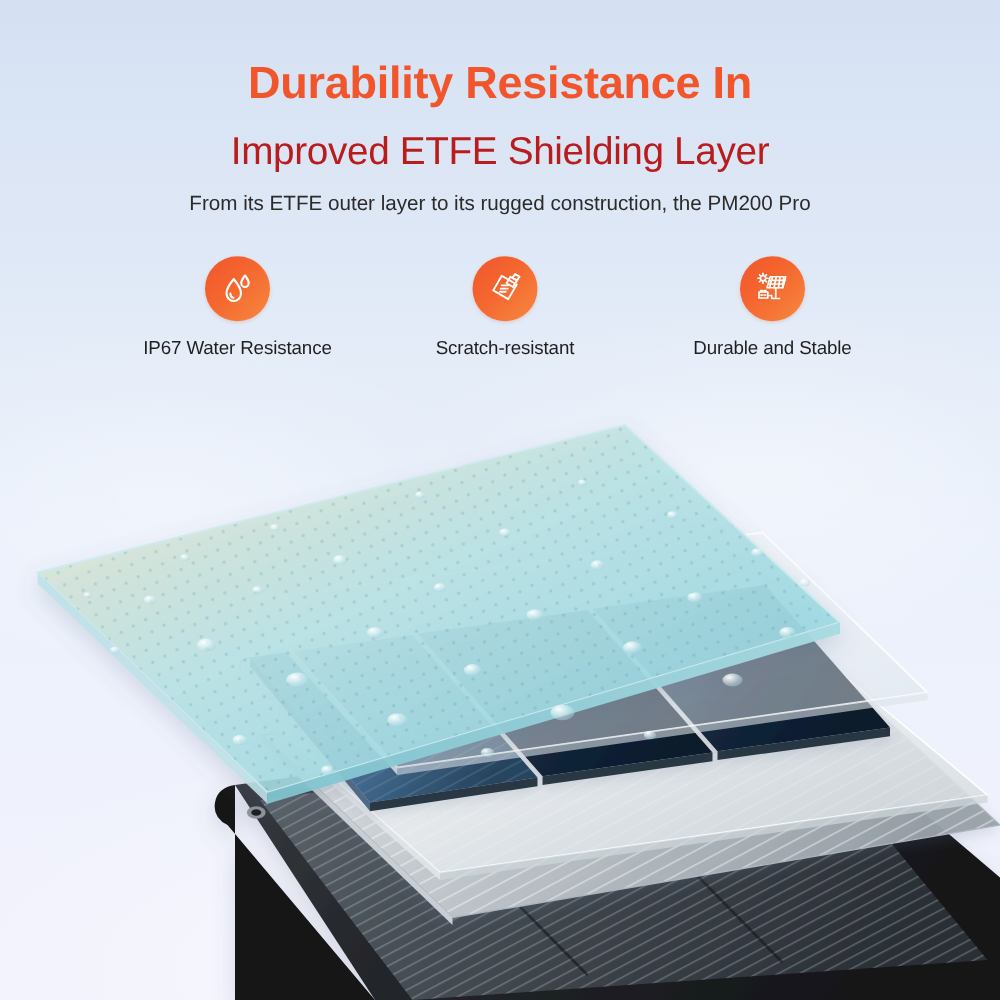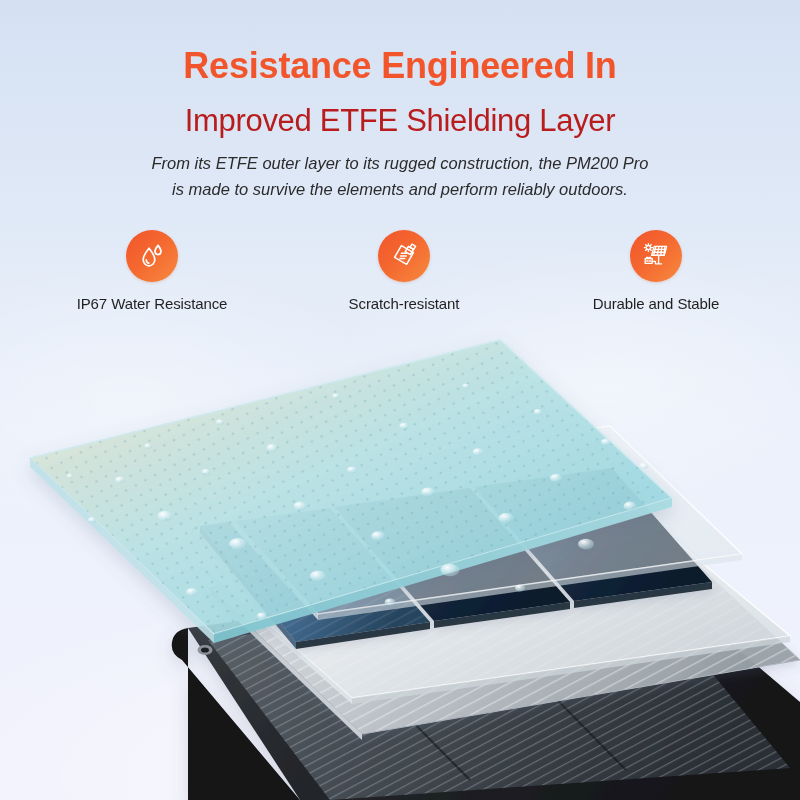--- a/index.html
+++ b/index.html
@@ -54,32 +54,31 @@
     line-height: 1.15;
   }
 
   .body-copy {
     font-size: 16.5px;
     font-weight: 400;
     color: #2b2b2b;
     line-height: 1.55;
     margin: 12px auto 0;
     width: 640px;
-    font-style: italic;
   }
 
   
   .features {
     position: relative;
     z-index: 5;
     margin-top: 28px;
     display: flex;
     justify-content: center;
     align-items: flex-start;
-    gap: 82px;
+    gap: 44px;
     padding-left: 8px;
   }
 
   .feature { display: flex; flex-direction: column; align-items: center; width: 170px; }
 
   .feature-icon {
     width: 52px;
     height: 52px;
     border-radius: 50%;
     background: linear-gradient(135deg, #f2552c 0%, #f4672f 45%, #f7893f 100%);
@@ -107,27 +106,26 @@
     z-index: 2;
   }
   .diagram svg { display: block; width: 800px; height: 470px; }
 </style>
 </head>
 <body>
 
 <div class="bg-glow"></div>
 
 <div class="header">
-  <div class="headline" style="color:#f2552c">Resistance Engineered In</div>
+  <div class="headline" style="color:#f2552c">Durability Resistance In</div>
 
   <div class="subheadline">Improved ETFE Shielding Layer</div>
 
   <div class="body-copy">
     <div>From its ETFE outer layer to its rugged construction, the PM200 Pro</div>
-    <div>is made to survive the elements and perform reliably outdoors.</div>
   </div>
 </div>
 
 <div class="features">
 
   <div class="feature">
     <div class="feature-icon">
       <svg width="32" height="32" viewBox="0 0 32 32" fill="none" stroke="#ffffff" stroke-width="1.7" stroke-linecap="round" stroke-linejoin="round">
         <path d="M13 8.2 C13 8.2 7.2 15.4 7.2 19.5 C7.2 23.1 9.8 25.8 13 25.8 C16.2 25.8 18.8 23.1 18.8 19.5 C18.8 15.4 13 8.2 13 8.2 Z"></path>
         <path d="M10.3 19.9 C10.3 21.6 11.3 22.9 12.7 23.2"></path>

